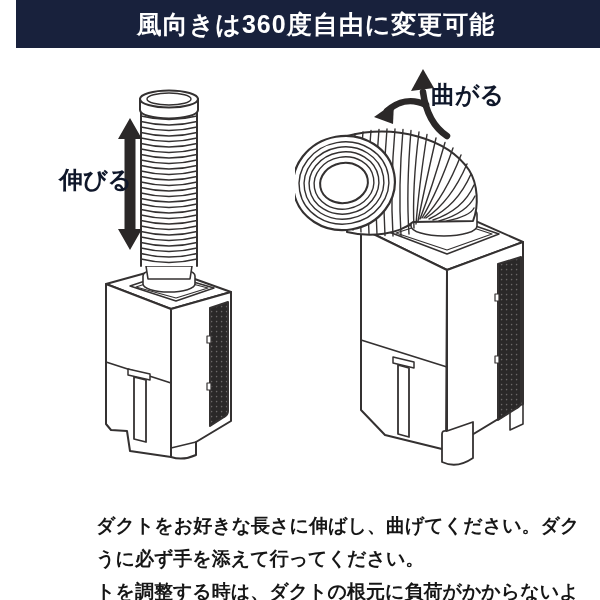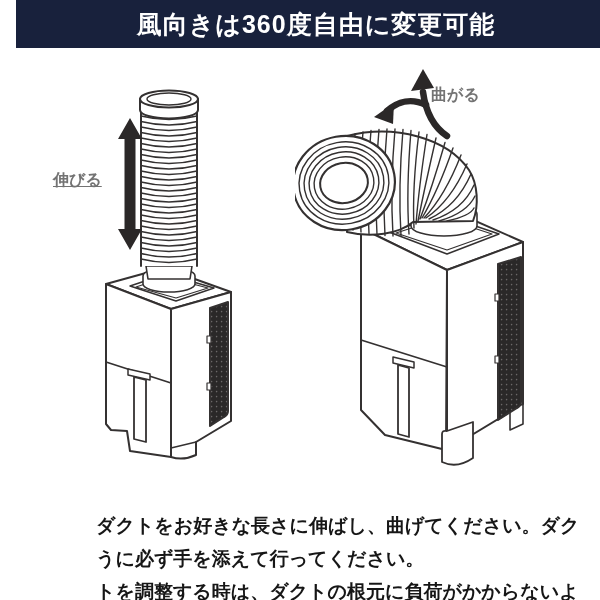--- a/index.html
+++ b/index.html
@@ -11,24 +11,24 @@
     position:absolute;left:16px;top:0;width:600px;height:48px;background:#18213c;
     display:flex;align-items:center;justify-content:center;
   }
   .banner-title{
     color:#ffffff;font-size:25px;font-weight:700;letter-spacing:1px;white-space:nowrap;
   }
   .fig{position:absolute;}
   .fig-extend{left:40px;top:80px;width:250px;height:390px;}
   .fig-bend{left:295px;top:58px;width:295px;height:430px;}
   .fig-label{
-    position:absolute;font-size:16px;font-weight:700;color:#737373;white-space:nowrap;
+    position:absolute;font-size:24px;font-weight:700;color:#0f172a;white-space:nowrap;
     line-height:28px;
   }
-  .label-extend{left:53px;top:166px;text-decoration:underline;}
+  .label-extend{left:59px;top:166px;}
   .label-bend{left:431px;top:81px;}
   .description{
     position:absolute;left:96px;top:506px;width:440px;color:#161616;
     font-size:19px;line-height:27px;font-weight:600;
   }
   .description div{white-space:nowrap;margin-top:6px;}
 </style>
 </head>
 <body>
 

